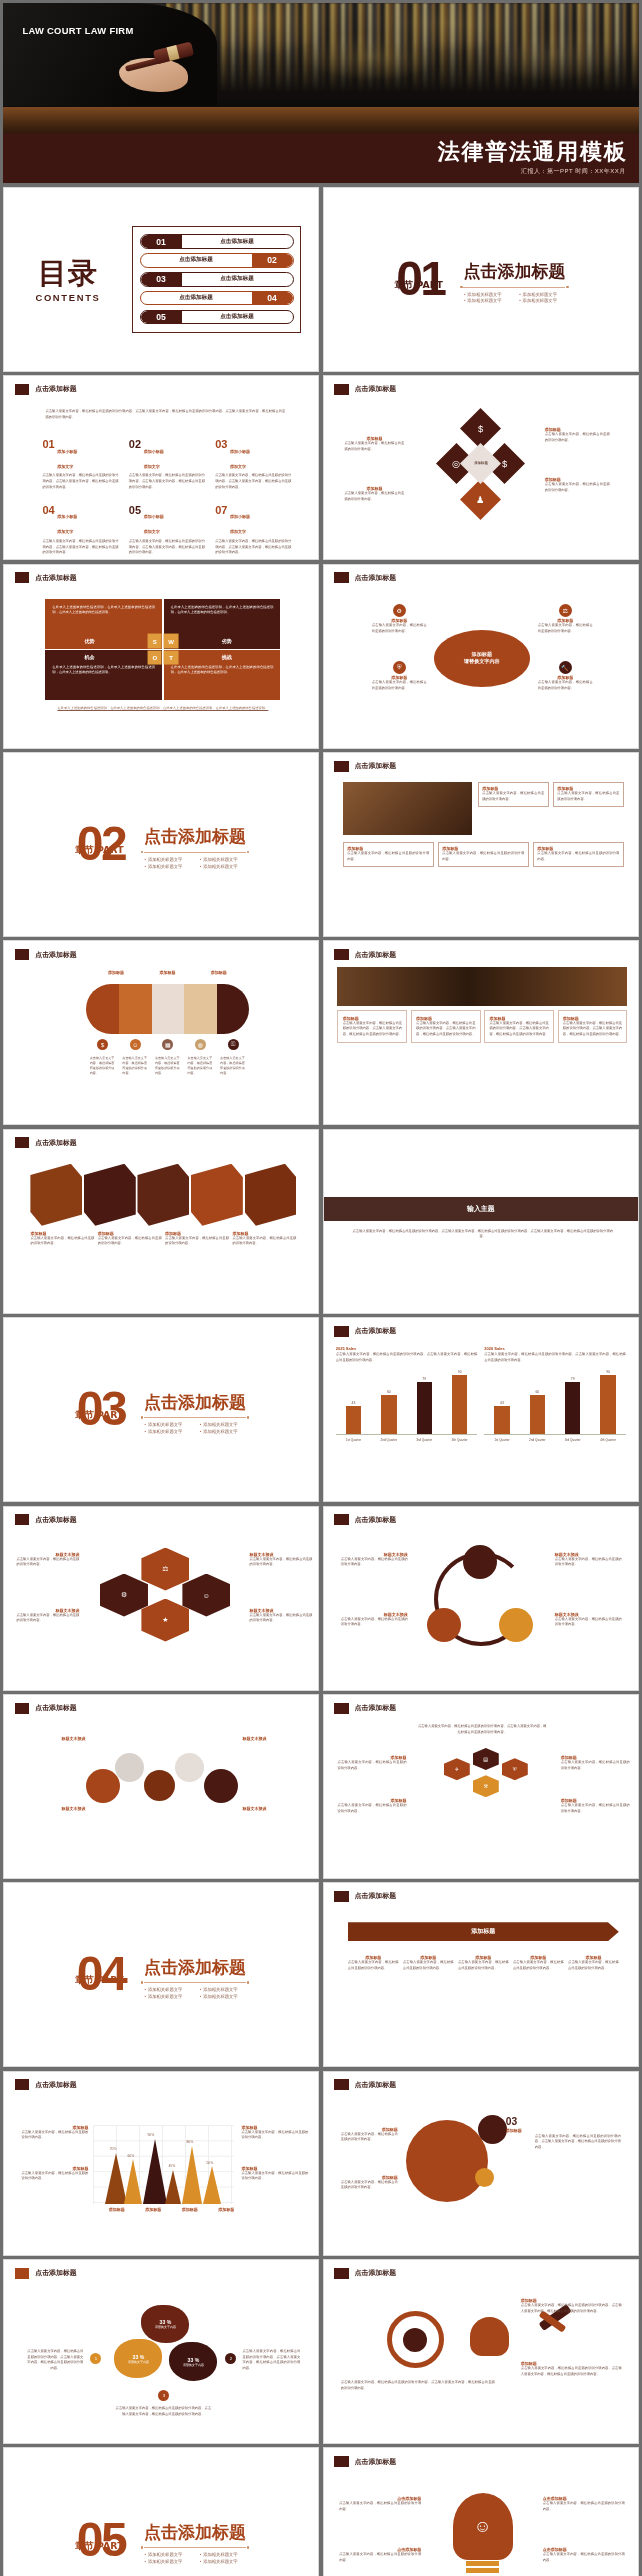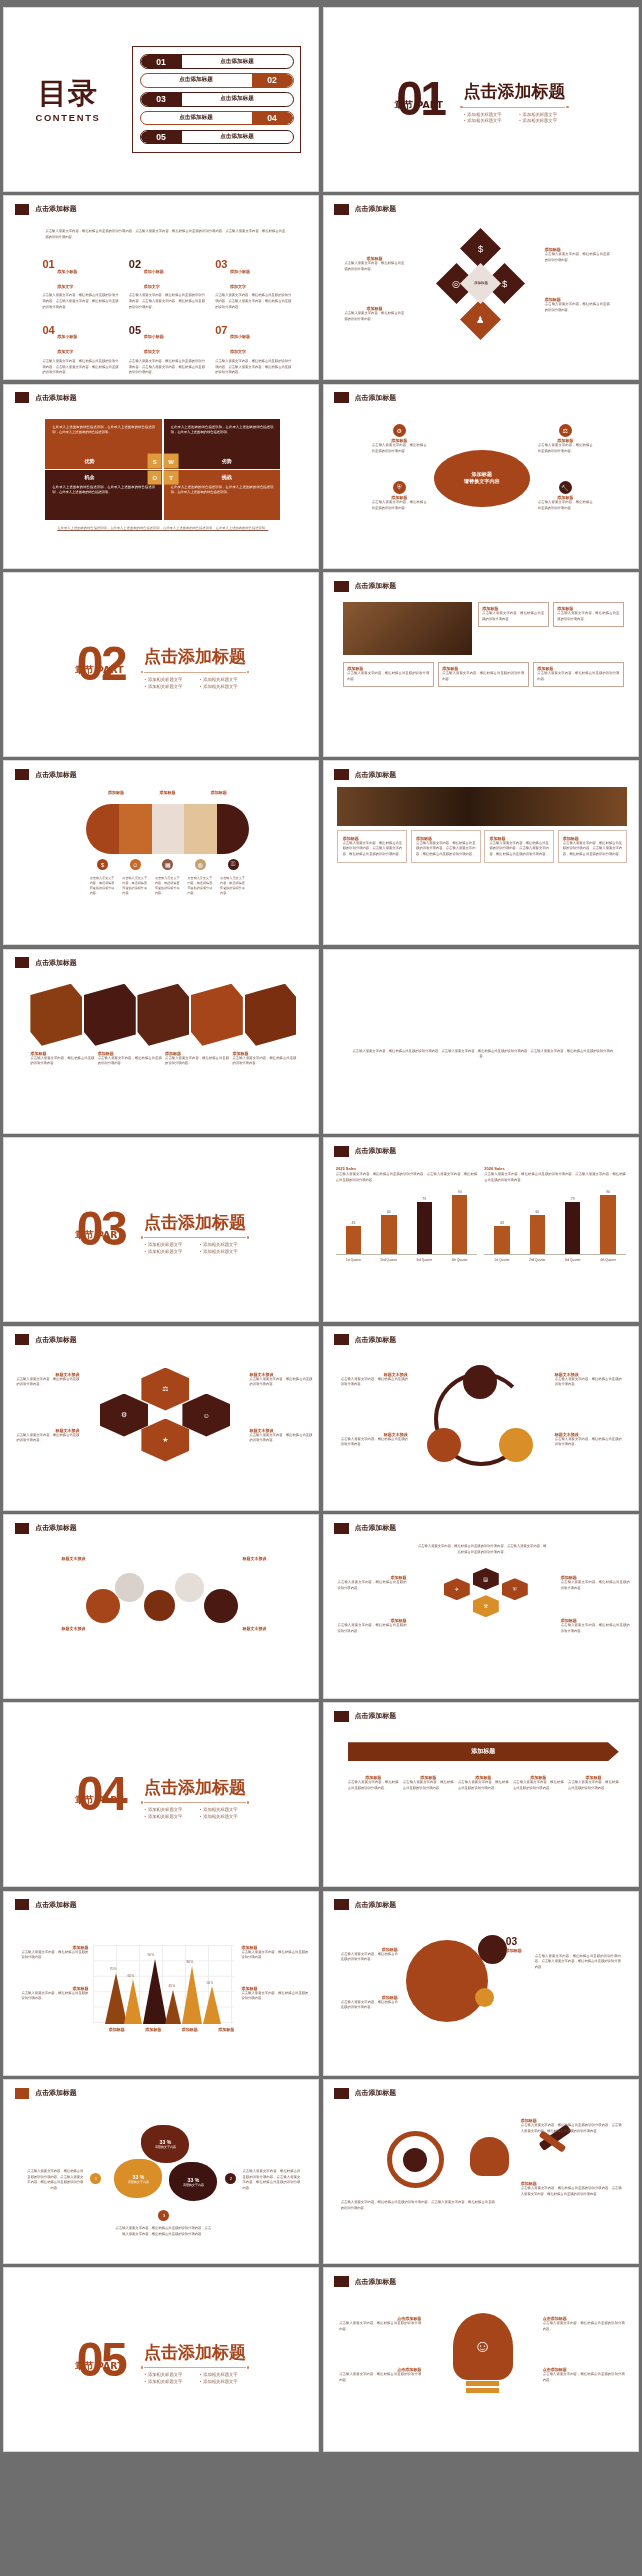--- a/index.html
+++ b/index.html
@@ -140,21 +140,36 @@
   .funnel-grid { position:relative; height:79px; width:141px;
     background-image:linear-gradient(#eee 0.9px,transparent 0.9px),linear-gradient(90deg,#eee 0.9px,transparent 0.9px);
     background-size:23px 15.4px; }
   .circ { border-radius:50%; display:flex;align-items:center;justify-content:center;color:#fff; }
 </style>
 </head>
 <body>
 
 <div class="page">
 
-
+  <div class="hero">
+    <div class="hero-bg"></div>
+    <div class="hero-stripes"></div>
+    <div class="hero-robe"></div>
+    <div class="hero-hand"></div>
+    <div class="gavel-handle"></div>
+    <div class="gavel-head"></div>
+    <div class="gavel-band"></div>
+    <div class="hero-desk"></div>
+    <div class="brand">LAW COURT LAW FIRM</div>
+  </div>
+
+  <div class="titleband">
+    <div class="zh">法律普法通用模板</div>
+    <div class="sub">汇报人：第一PPT    时间：XX年XX月</div>
+  </div>
 
   <div class="grid">
 
     <div class="slide">
       <div class="toc">
         <div class="toc-left">
           <div class="toc-mu">目录</div>
           <div class="toc-en">CONTENTS</div>
         </div>
         <div class="toc-box">
@@ -514,20 +529,23 @@
           <div class="para body-cn">点击输入需要文字内容，概括精炼言简意赅的说明分项内容。</div>
         </div>
         <div style="flex:1;">
           <div class="sm-title body-cn">添加标题</div>
           <div class="para body-cn">点击输入需要文字内容，概括精炼言简意赅的说明分项内容。</div>
         </div>
       </div>
     </div>
 
     <div class="slide">
+      <div style="position:absolute;left:0;top:67px;width:100%;height:24px;background:#4a2a22;display:flex;align-items:center;justify-content:center;">
+        <span style="color:#fff;font-size:6.9px;font-weight:bold;" class="body-cn">输入主题</span>
+      </div>
       <div class="para body-cn" style="position:absolute;left:26px;top:99px;width:266px;text-align:center;">点击输入需要文字内容，概括精炼言简意赅的说明分项内容。点击输入需要文字内容，概括精炼言简意赅的说明分项内容。点击输入需要文字内容，概括精炼言简意赅的说明分项内容。</div>
     </div>
 
     <div class="slide">
       <div class="chapter orange">
         <div class="chap-num">
           <span>03</span>
           <span class="part">章节 PART</span>
         </div>
         <div class="chap-right">

